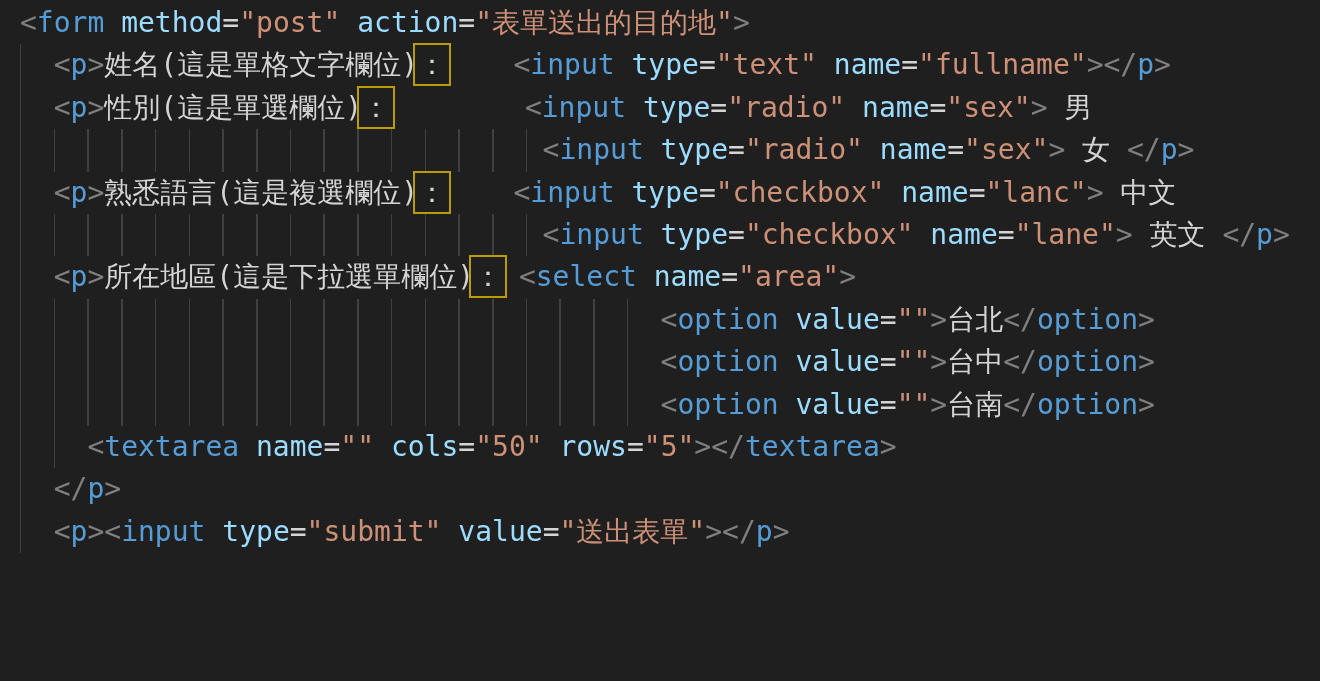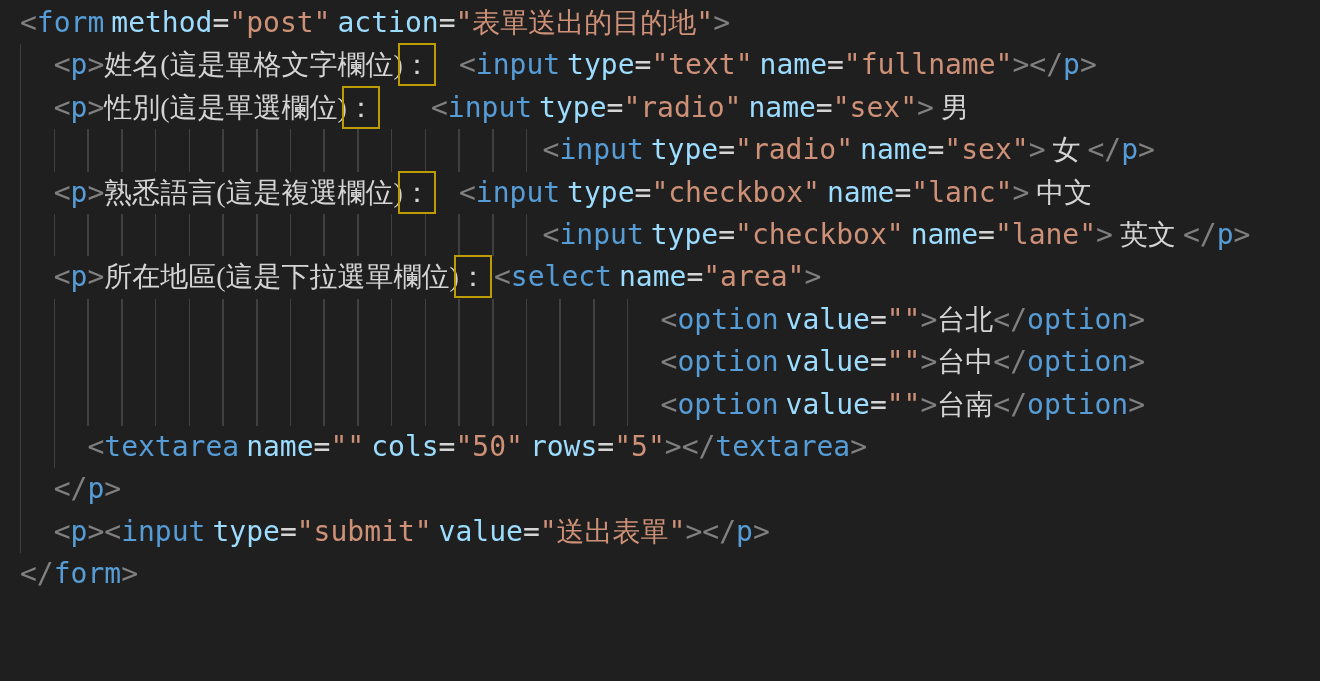--- a/index.html
+++ b/index.html
@@ -34,21 +34,21 @@
       transparent 1.5px,
       transparent 2ch
     );
   }
   .code { position: relative; }
   .tk-p { color: var(--punc, #808080); }
   .tk-t { color: var(--tag, #569cd6); }
   .tk-a { color: var(--attr, #9cdcfe); }
   .tk-o { color: var(--op, #d4d4d4); }
   .tk-s { color: var(--str, #ce9178); }
-  .tk-x { color: var(--text, #d4d4d4); font-family: Liberation Serif, serif; }
+  .tk-x { color: var(--text, #d4d4d4); }
   .tk-u {
     color: var(--text, #d4d4d4);
     outline: 2px solid var(--uborder, #bd9b03);
     outline-offset: 3px;
   }
 </style>
 </head>
 <body>
 
 <div class="editor">
@@ -59,15 +59,14 @@
       <div class="line"><span class="guides" style="width: 31ch;"></span><span class="code">                               <span class="tk-p">&lt;</span><span class="tk-t">input</span><span class="tk-x"> </span><span class="tk-a">type</span><span class="tk-o">=</span><span class="tk-s">"radio"</span><span class="tk-x"> </span><span class="tk-a">name</span><span class="tk-o">=</span><span class="tk-s">"sex"</span><span class="tk-p">&gt;</span><span class="tk-x"> 女 </span><span class="tk-p">&lt;/</span><span class="tk-t">p</span><span class="tk-p">&gt;</span></span></div>
       <div class="line"><span class="guides" style="width: 2ch;"></span><span class="code">  <span class="tk-p">&lt;</span><span class="tk-t">p</span><span class="tk-p">&gt;</span><span class="tk-x">熟悉語言(這是複選欄位)</span><span class="tk-u">：</span><span class="tk-x">    </span><span class="tk-p">&lt;</span><span class="tk-t">input</span><span class="tk-x"> </span><span class="tk-a">type</span><span class="tk-o">=</span><span class="tk-s">"checkbox"</span><span class="tk-x"> </span><span class="tk-a">name</span><span class="tk-o">=</span><span class="tk-s">"lanc"</span><span class="tk-p">&gt;</span><span class="tk-x"> 中文</span></span></div>
       <div class="line"><span class="guides" style="width: 31ch;"></span><span class="code">                               <span class="tk-p">&lt;</span><span class="tk-t">input</span><span class="tk-x"> </span><span class="tk-a">type</span><span class="tk-o">=</span><span class="tk-s">"checkbox"</span><span class="tk-x"> </span><span class="tk-a">name</span><span class="tk-o">=</span><span class="tk-s">"lane"</span><span class="tk-p">&gt;</span><span class="tk-x"> 英文 </span><span class="tk-p">&lt;/</span><span class="tk-t">p</span><span class="tk-p">&gt;</span></span></div>
       <div class="line"><span class="guides" style="width: 2ch;"></span><span class="code">  <span class="tk-p">&lt;</span><span class="tk-t">p</span><span class="tk-p">&gt;</span><span class="tk-x">所在地區(這是下拉選單欄位)</span><span class="tk-u">：</span><span class="tk-x"> </span><span class="tk-p">&lt;</span><span class="tk-t">select</span><span class="tk-x"> </span><span class="tk-a">name</span><span class="tk-o">=</span><span class="tk-s">"area"</span><span class="tk-p">&gt;</span></span></div>
       <div class="line"><span class="guides" style="width: 38ch;"></span><span class="code">                                      <span class="tk-p">&lt;</span><span class="tk-t">option</span><span class="tk-x"> </span><span class="tk-a">value</span><span class="tk-o">=</span><span class="tk-s">""</span><span class="tk-p">&gt;</span><span class="tk-x">台北</span><span class="tk-p">&lt;/</span><span class="tk-t">option</span><span class="tk-p">&gt;</span></span></div>
       <div class="line"><span class="guides" style="width: 38ch;"></span><span class="code">                                      <span class="tk-p">&lt;</span><span class="tk-t">option</span><span class="tk-x"> </span><span class="tk-a">value</span><span class="tk-o">=</span><span class="tk-s">""</span><span class="tk-p">&gt;</span><span class="tk-x">台中</span><span class="tk-p">&lt;/</span><span class="tk-t">option</span><span class="tk-p">&gt;</span></span></div>
       <div class="line"><span class="guides" style="width: 38ch;"></span><span class="code">                                      <span class="tk-p">&lt;</span><span class="tk-t">option</span><span class="tk-x"> </span><span class="tk-a">value</span><span class="tk-o">=</span><span class="tk-s">""</span><span class="tk-p">&gt;</span><span class="tk-x">台南</span><span class="tk-p">&lt;/</span><span class="tk-t">option</span><span class="tk-p">&gt;</span></span></div>
       <div class="line"><span class="guides" style="width: 4ch;"></span><span class="code">    <span class="tk-p">&lt;</span><span class="tk-t">textarea</span><span class="tk-x"> </span><span class="tk-a">name</span><span class="tk-o">=</span><span class="tk-s">""</span><span class="tk-x"> </span><span class="tk-a">cols</span><span class="tk-o">=</span><span class="tk-s">"50"</span><span class="tk-x"> </span><span class="tk-a">rows</span><span class="tk-o">=</span><span class="tk-s">"5"</span><span class="tk-p">&gt;</span><span class="tk-p">&lt;/</span><span class="tk-t">textarea</span><span class="tk-p">&gt;</span></span></div>
       <div class="line"><span class="guides" style="width: 2ch;"></span><span class="code">  <span class="tk-p">&lt;/</span><span class="tk-t">p</span><span class="tk-p">&gt;</span></span></div>
       <div class="line"><span class="guides" style="width: 2ch;"></span><span class="code">  <span class="tk-p">&lt;</span><span class="tk-t">p</span><span class="tk-p">&gt;</span><span class="tk-p">&lt;</span><span class="tk-t">input</span><span class="tk-x"> </span><span class="tk-a">type</span><span class="tk-o">=</span><span class="tk-s">"submit"</span><span class="tk-x"> </span><span class="tk-a">value</span><span class="tk-o">=</span><span class="tk-s">"送出表單"</span><span class="tk-p">&gt;</span><span class="tk-p">&lt;/</span><span class="tk-t">p</span><span class="tk-p">&gt;</span></span></div>
-      <div class="line"><span class="code"><span class="tk-p">&lt;/</span><span class="tk-t">form</span><span class="tk-p">&gt;</span></span></div>
     </div>
 </div>
 
 </body></html>

